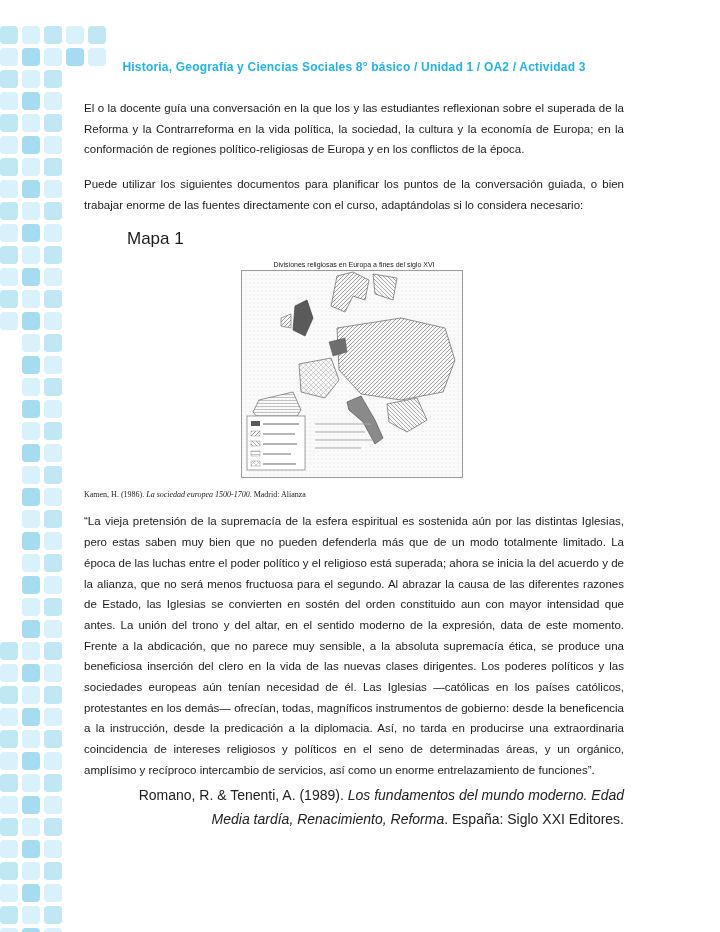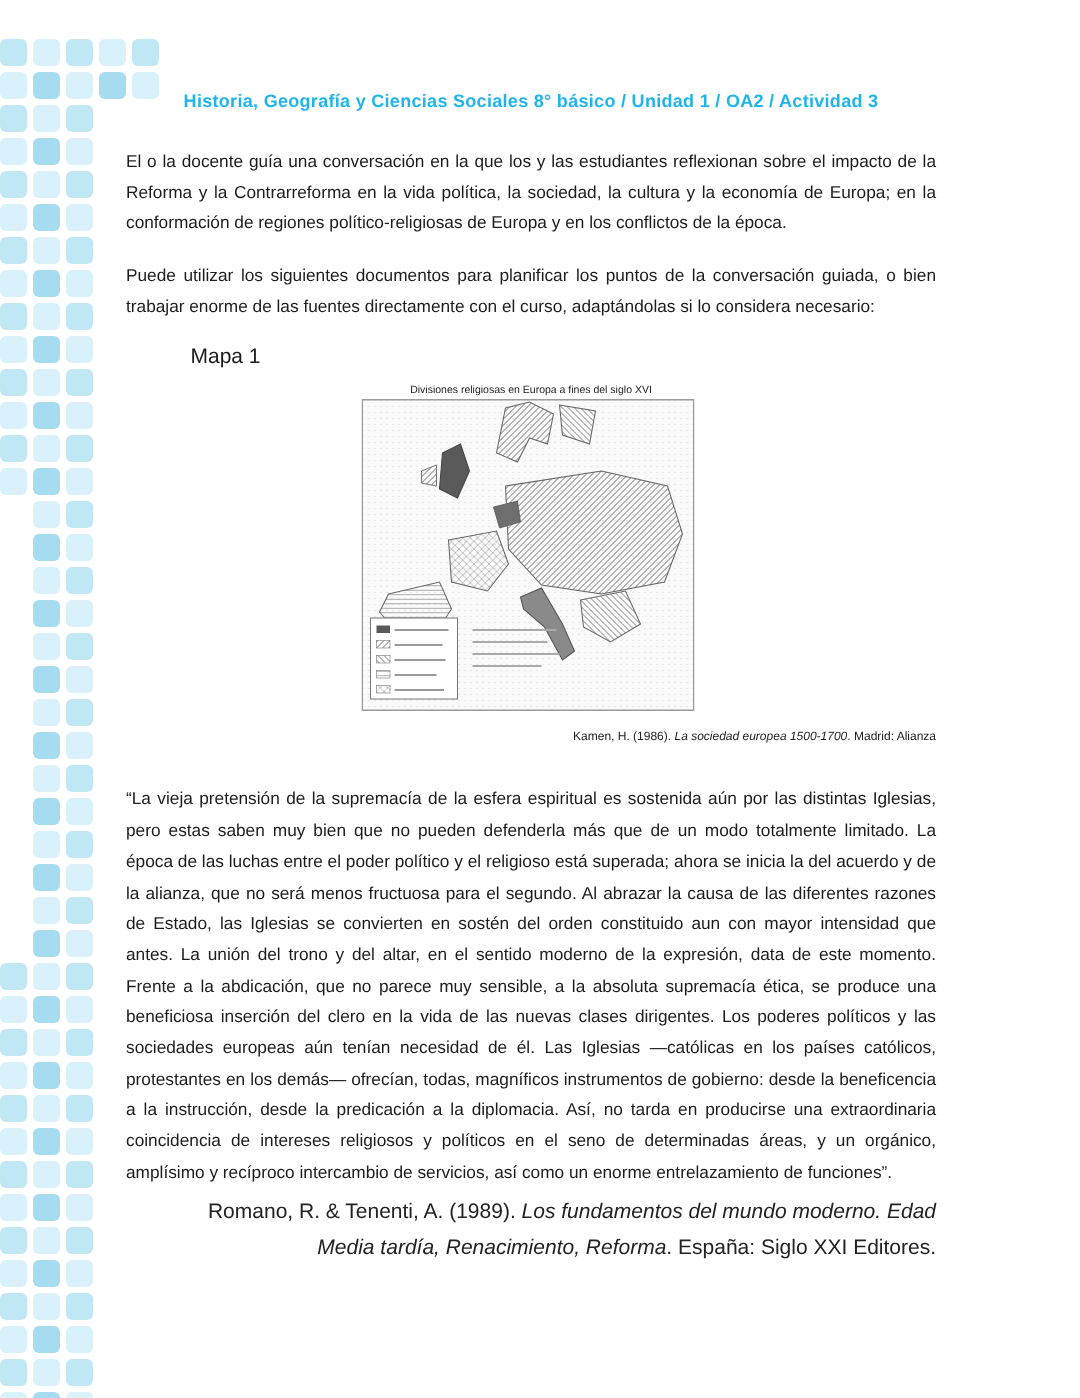--- a/index.html
+++ b/index.html
@@ -21,45 +21,46 @@
     letter-spacing:0.2px;
     margin:0 0 24px 0;
   }
   p.body-par{
     font-size:11.5px;
     line-height:1.8;
     text-align:justify;
     margin:0 0 14px 0;
   }
   .section-label{
-    font-size:14px;
+    font-size:17px;
     margin:10px 0 12px 0;
     padding-left:43px;
   }
   figure.map-figure{
     margin:4px auto 0 auto;
     width:226px;
     text-align:center;
   }
   .map-title{
     font-size:7px;
     margin-bottom:2px;
     color:#222;
   }
   .map-caption{
     font-size:8px;
-    text-align:right;
+    text-align:left;
     margin:12px 0 0 0;
     color:#222;
+    font-family:Liberation Serif, serif;
   }
   .quote-par{
     font-size:11.5px;
     line-height:1.8;
     text-align:justify;
-    margin:28px 0 4px 0;
+    margin:12px 0 4px 0;
   }
   .source-line{
     font-size:14px;
     line-height:1.7;
     text-align:right;
     margin:2px 0 0 40px;
     color:#222;
   }
   .map-svg{display:block;border:0;}
 </style>
@@ -77,21 +78,21 @@
   </defs>
   <rect x="0" y="26" width="66" height="906" fill="url(#checker)"></rect>
   <rect x="66" y="26" width="44" height="44" fill="url(#checker)"></rect>
   <rect x="0" y="334" width="22" height="308" fill="#ffffff"></rect>
 </svg>
 
 <div class="content">
 
   <h1 class="page-title">Historia, Geografía y Ciencias Sociales 8° básico / Unidad 1 / OA2 / Actividad 3</h1>
 
-  <p class="body-par">El o la docente guía una conversación en la que los y las estudiantes reflexionan sobre el impacto de la Reforma y la Contrarreforma en la vida política, la sociedad, la cultura y la economía de Europa; en la conformación de regiones político-religiosas de Europa y en los conflictos de la época.</p>
+  <p class="body-par">El o la docente guía una conversación en la que los y las estudiantes reflexionan sobre el superada de la Reforma y la Contrarreforma en la vida política, la sociedad, la cultura y la economía de Europa; en la conformación de regiones político-religiosas de Europa y en los conflictos de la época.</p>
 
   <p class="body-par">Puede utilizar los siguientes documentos para planificar los puntos de la conversación guiada, o bien trabajar enorme de las fuentes directamente con el curso, adaptándolas si lo considera necesario:</p>
 
   <div class="section-label">Mapa 1</div>
 
   <figure class="map-figure">
     <div class="map-title">Divisiones religiosas en Europa a fines del siglo XVI</div>
     <svg class="map-svg" width="222" height="208" viewBox="0 0 222 208" xmlns="http://www.w3.org/2000/svg" aria-hidden="true">
       <defs>
         <pattern id="seadots" patternUnits="userSpaceOnUse" width="4" height="4">

